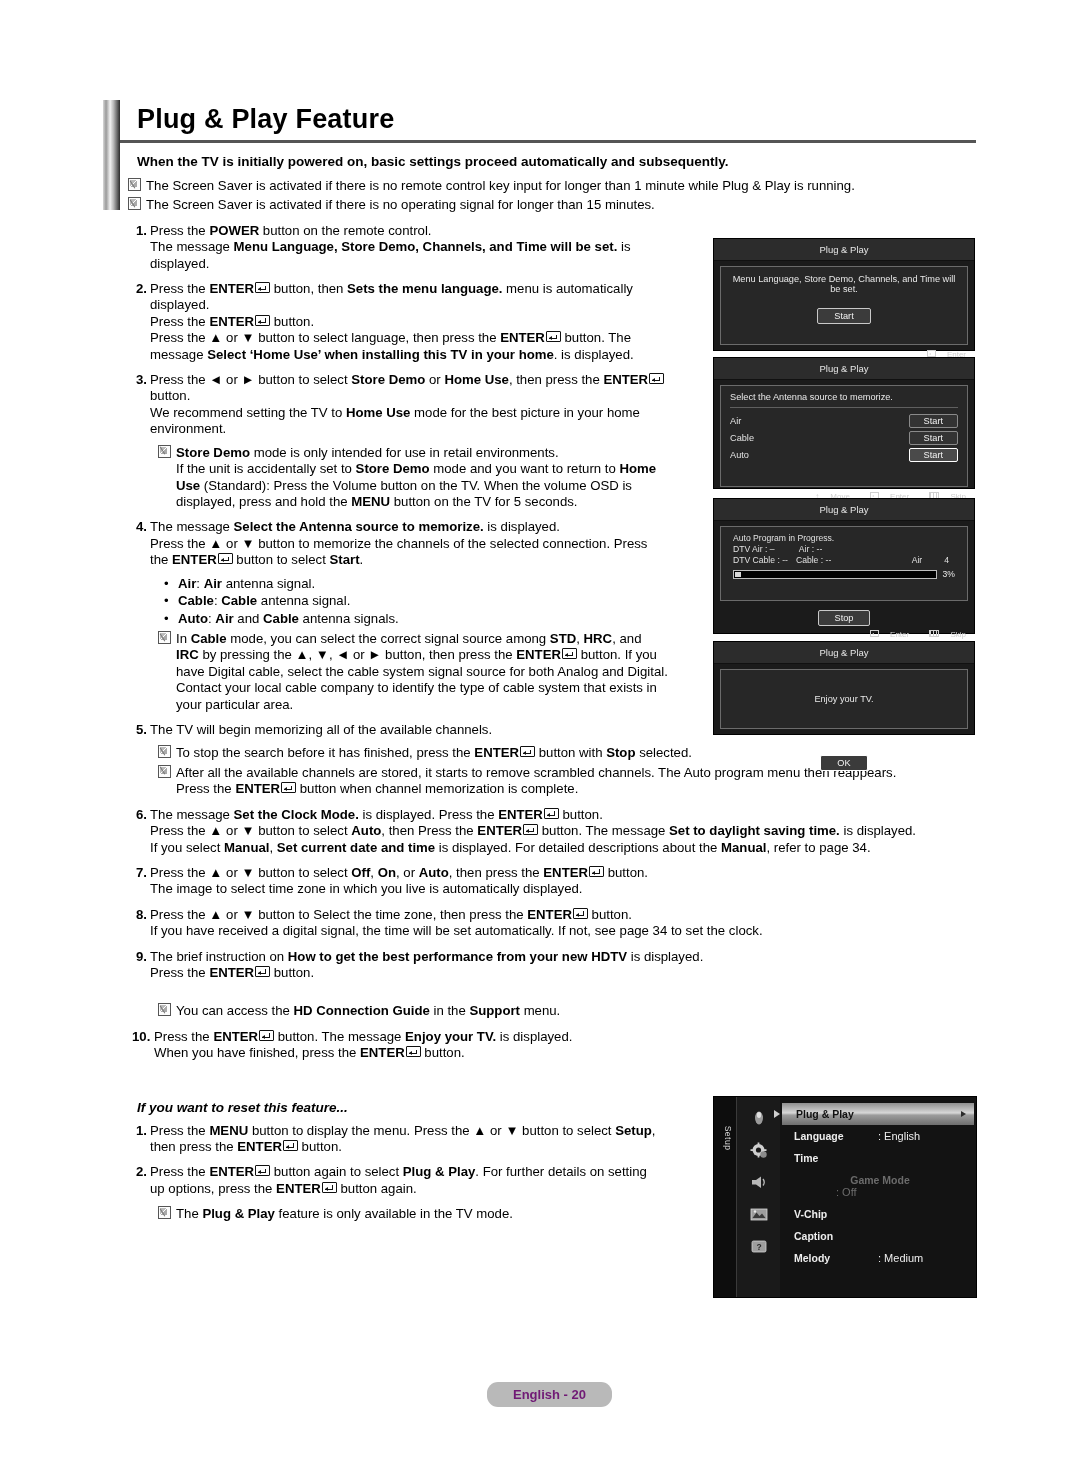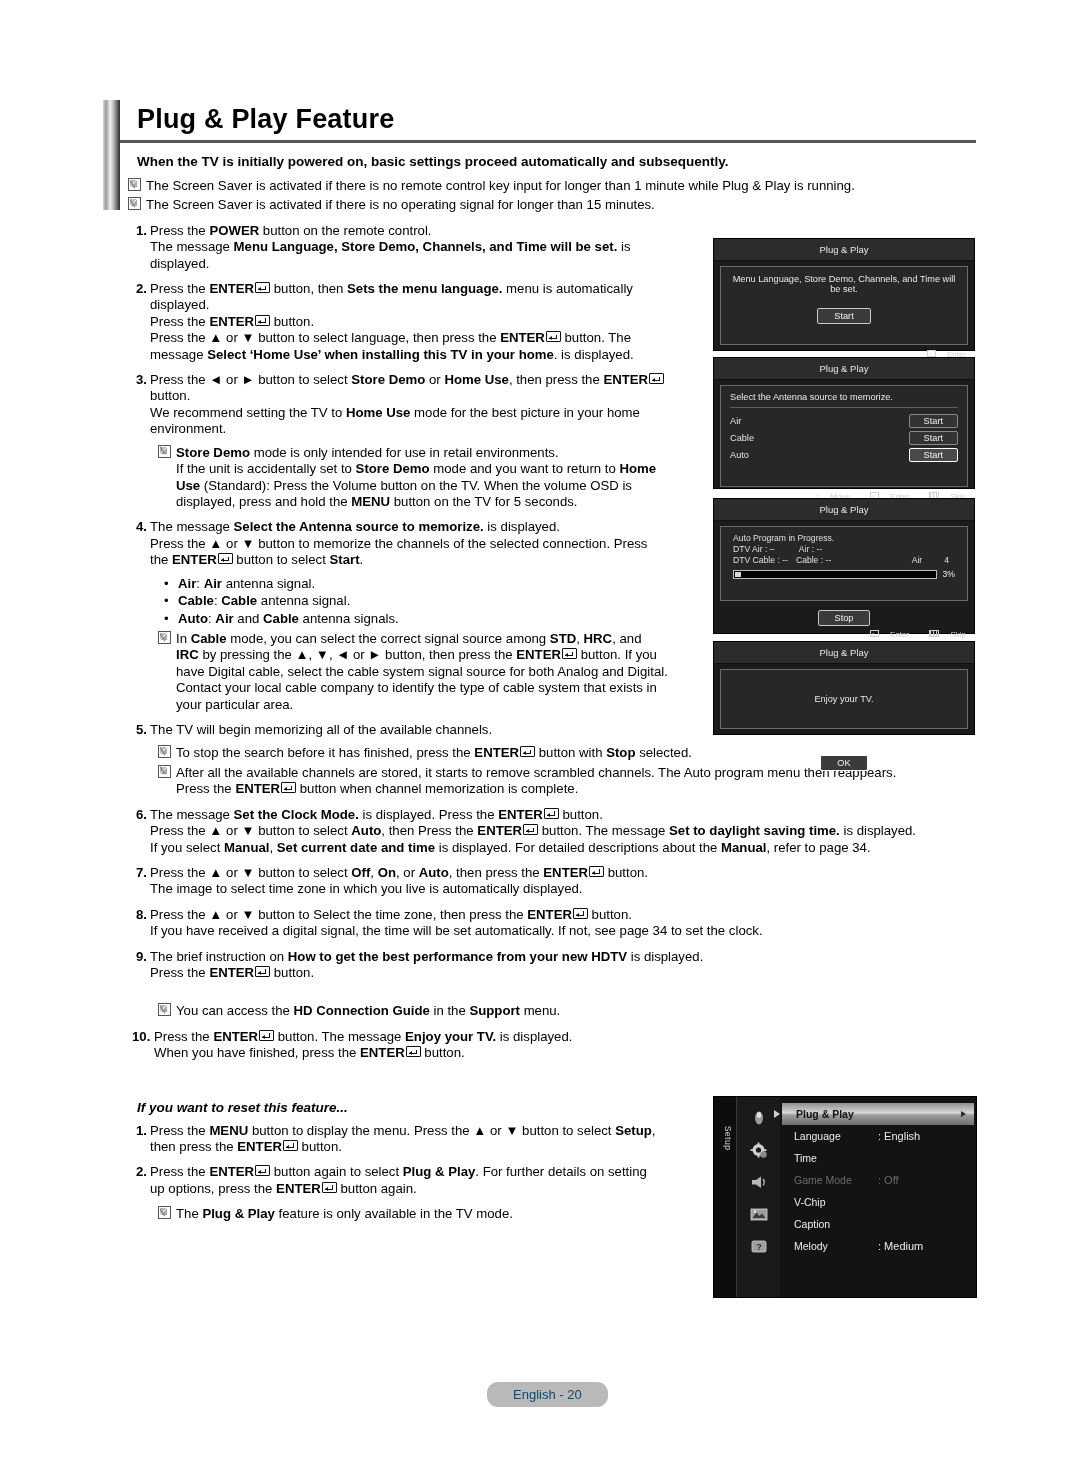--- a/index.html
+++ b/index.html
@@ -160,45 +160,45 @@
   .menu-icons{
     width:44px;flex:0 0 44px;background:#1a1a1a;border-left:1px solid #3a3a3a;
     padding-top:8px;box-sizing:border-box;
   }
   .mi{height:26px;display:flex;align-items:center;justify-content:center;margin-bottom:6px;}
   .mi-glyph{width:20px;height:17px;display:block;}
   .menu-list{flex:1;background:#131313;padding-top:6px;position:relative;}
   .mrow{
     display:flex;font-size:10.5px;color:#ededed;padding:5px 10px 5px 14px;align-items:center;
   }
-  .mrow .mlbl{flex:1;}
+  .mrow .mlbl{flex:1;font-weight:bold;}
   .mrow .mval{width:88px;font-size:11px;}
   .mrow.sel{
     background:linear-gradient(to bottom,#8f8f8f 0%,#d7d7d7 45%,#9c9c9c 55%,#6e6e6e 100%);
     color:#111;font-weight:bold;position:relative;margin:0 2px;
   }
   .mrow.sel .mlbl{font-weight:bold;}
-  .mrow.dis{color:#6b6b6b;}
+  .mrow.dis{color:#6b6b6b;flex-direction:column;}
   .mrow.dis .mval{color:#6b6b6b;}
   .sel-arrow{
     position:absolute;right:8px;top:50%;transform:translateY(-50%);
     width:0;height:0;border-top:3.5px solid transparent;border-bottom:3.5px solid transparent;
     border-left:5px solid #2b2b2b;
   }
   .sel-cursor{
     position:absolute;left:-8px;top:50%;transform:translateY(-50%);
     width:0;height:0;border-top:4px solid transparent;border-bottom:4px solid transparent;
     border-left:6px solid #cfcfcf;
   }
 
   
   .footer{
     position:absolute;left:487px;top:1382px;
     background:#b9b9b9;border-radius:11px;
-    padding:5px 26px;font-size:13px;font-weight:normal;color:#0c4a6e;
+    padding:5px 26px;font-size:13px;font-weight:bold;color:#701a75;
   }
 </style>
 </head>
 <body>
 
 <div class="page">
 
   <div class="left-bar"></div>
   <div class="title">Plug &amp; Play Feature</div>
   <div class="title-rule"></div>

